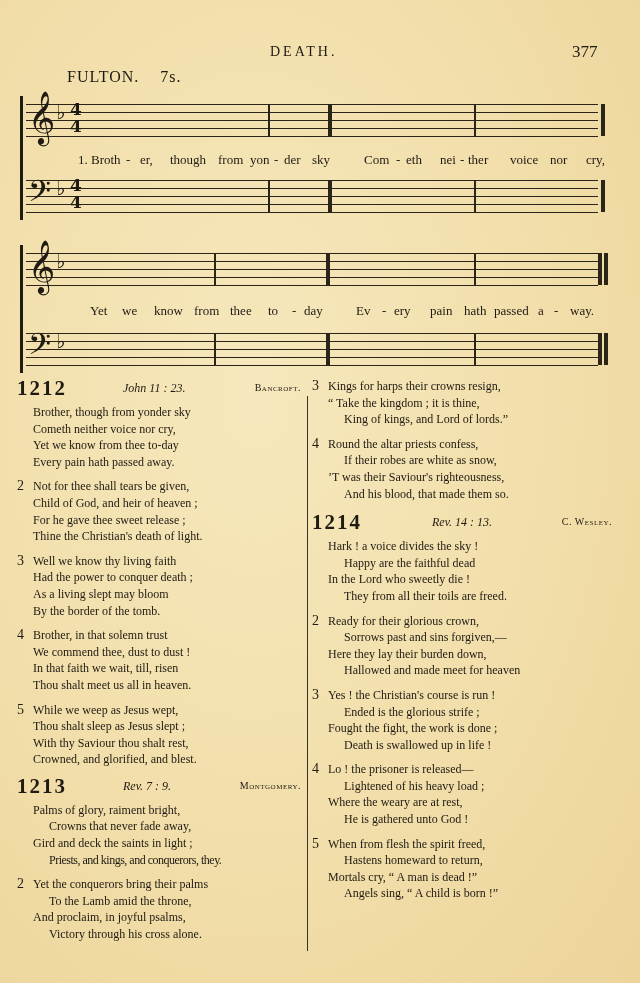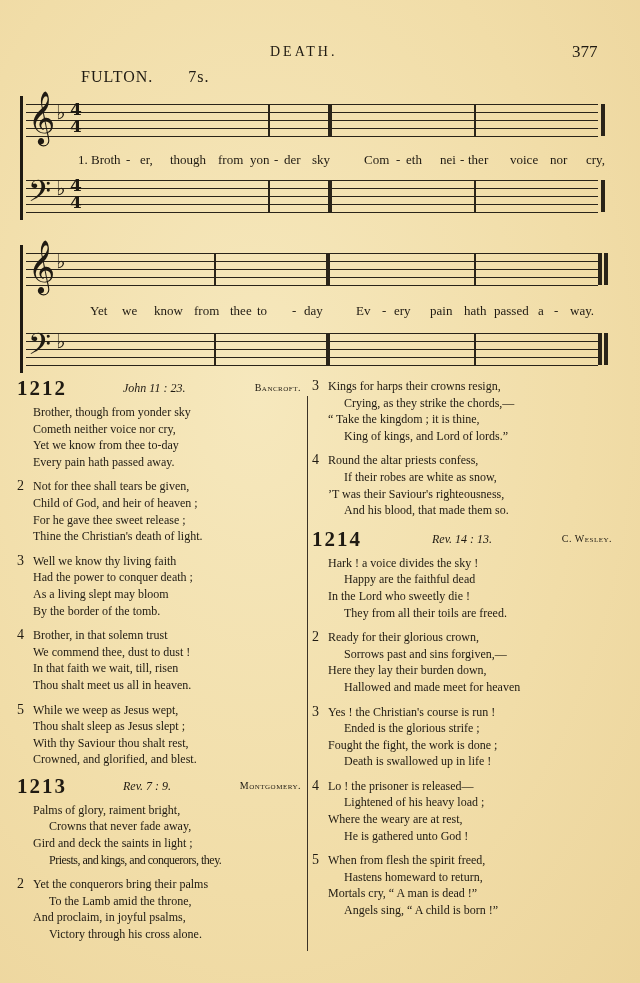--- a/index.html
+++ b/index.html
@@ -16,21 +16,21 @@
   }
   .running-title {
     position: absolute; left: 270px; top: 0; font-size: 14px; letter-spacing: 3px;
   }
   .page-number {
     position: absolute; left: 572px; top: -2px; font-size: 17px;
   }
   .tune-header {
     position: absolute; left: 67px; top: 68px; font-size: 16px; letter-spacing: 1px;
   }
-  .tune-header span { margin-right: 16px; margin-left: 14px; }
+  .tune-header span { margin-right: 16px; }
 
   
   .system { position: absolute; left: 20px; width: 578px; }
   .system-1 { top: 96px; height: 124px; }
   .system-2 { top: 245px; height: 128px; }
   .brace {
     position: absolute; left: 0; top: 0; bottom: 0; width: 3px; background: #1f1a12;
   }
   .staff {
     position: absolute; left: 6px; right: 0; height: 32px;
@@ -152,21 +152,21 @@
     <div class="barline" style="left:448px"></div>
     <div class="barline end" style="left:572px"></div>
     <div class="barline end" style="left:578px"></div>
   </div>
   <div class="lyrics">
     <span class="lyric" style="left:30px">Yet</span>
     <span class="lyric" style="left:62px">we</span>
     <span class="lyric" style="left:94px">know</span>
     <span class="lyric" style="left:134px">from</span>
     <span class="lyric" style="left:170px">thee</span>
-    <span class="lyric" style="left:197px">to</span>
+    <span class="lyric" style="left:208px">to</span>
     <span class="lyric" style="left:232px">-</span>
     <span class="lyric" style="left:244px">day</span>
     <span class="lyric" style="left:296px">Ev</span>
     <span class="lyric" style="left:322px">-</span>
     <span class="lyric" style="left:334px">ery</span>
     <span class="lyric" style="left:370px">pain</span>
     <span class="lyric" style="left:404px">hath</span>
     <span class="lyric" style="left:434px">passed</span>
     <span class="lyric" style="left:478px">a</span>
     <span class="lyric" style="left:494px">-</span>
@@ -248,21 +248,20 @@
       <div class="line indent">Victory through his cross alone.</div>
     </div>
   </div>
 </div>
 
 <div class="column col-right">
   <div class="hymn">
     <div class="stanza">
       <span class="stanza-num">3</span>
       <div class="line">Kings for harps their crowns resign,</div>
-      <div class="line indent">Crying, as they strike the chords,—</div>
       <div class="line">“ Take the kingdom ;  it is thine,</div>
       <div class="line indent">King of kings, and Lord of lords.”</div>
     </div>
     <div class="stanza">
       <span class="stanza-num">4</span>
       <div class="line">Round the altar priests confess,</div>
       <div class="line indent">If their robes are white as snow,</div>
       <div class="line">’T was their Saviour's righteousness,</div>
       <div class="line indent">And his blood, that made them so.</div>
     </div>

